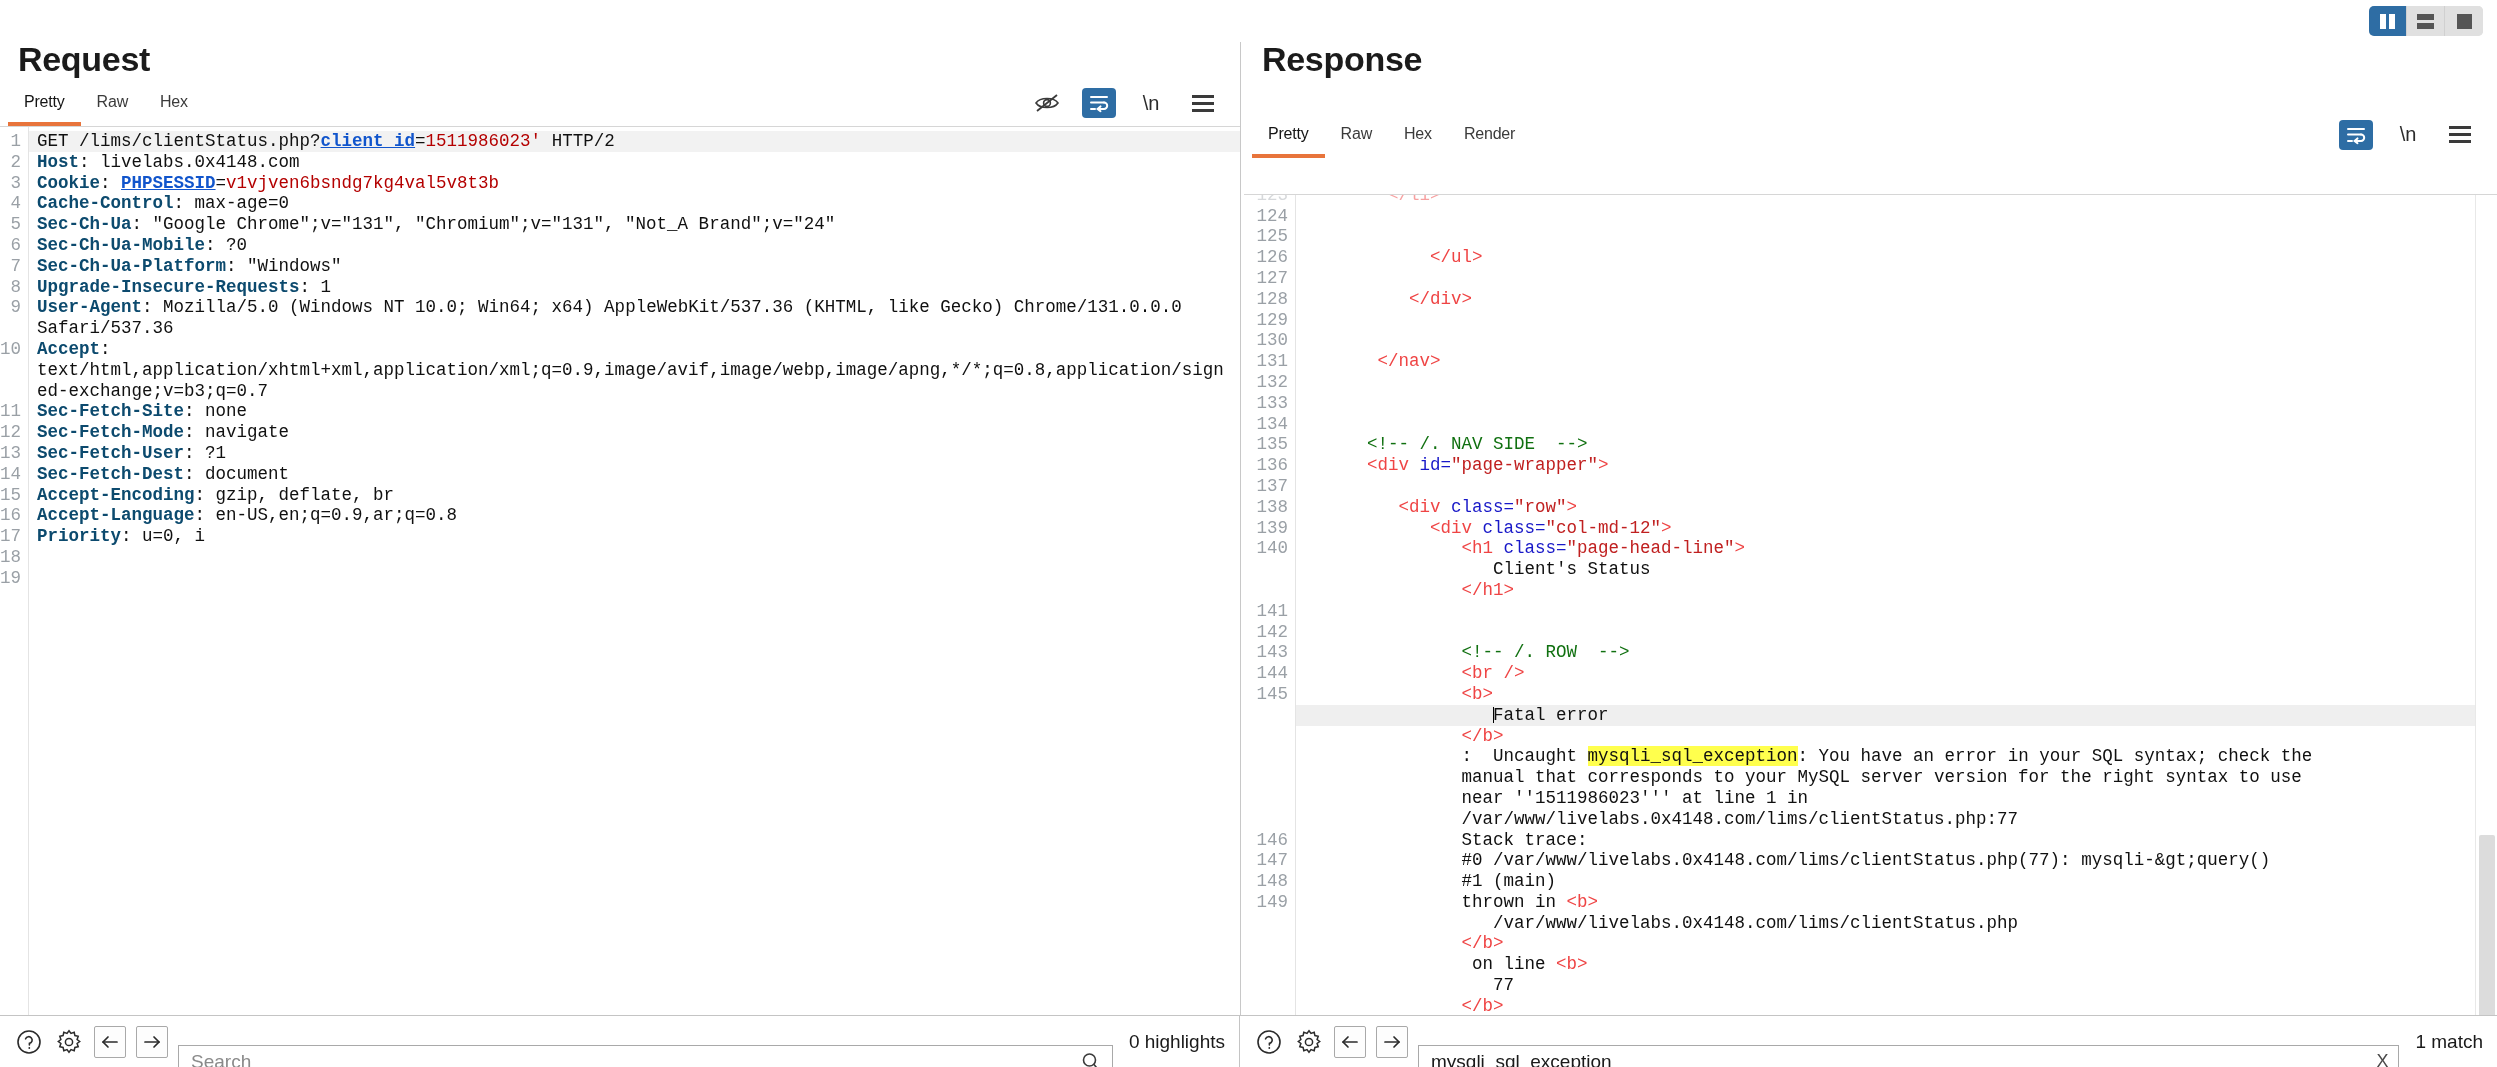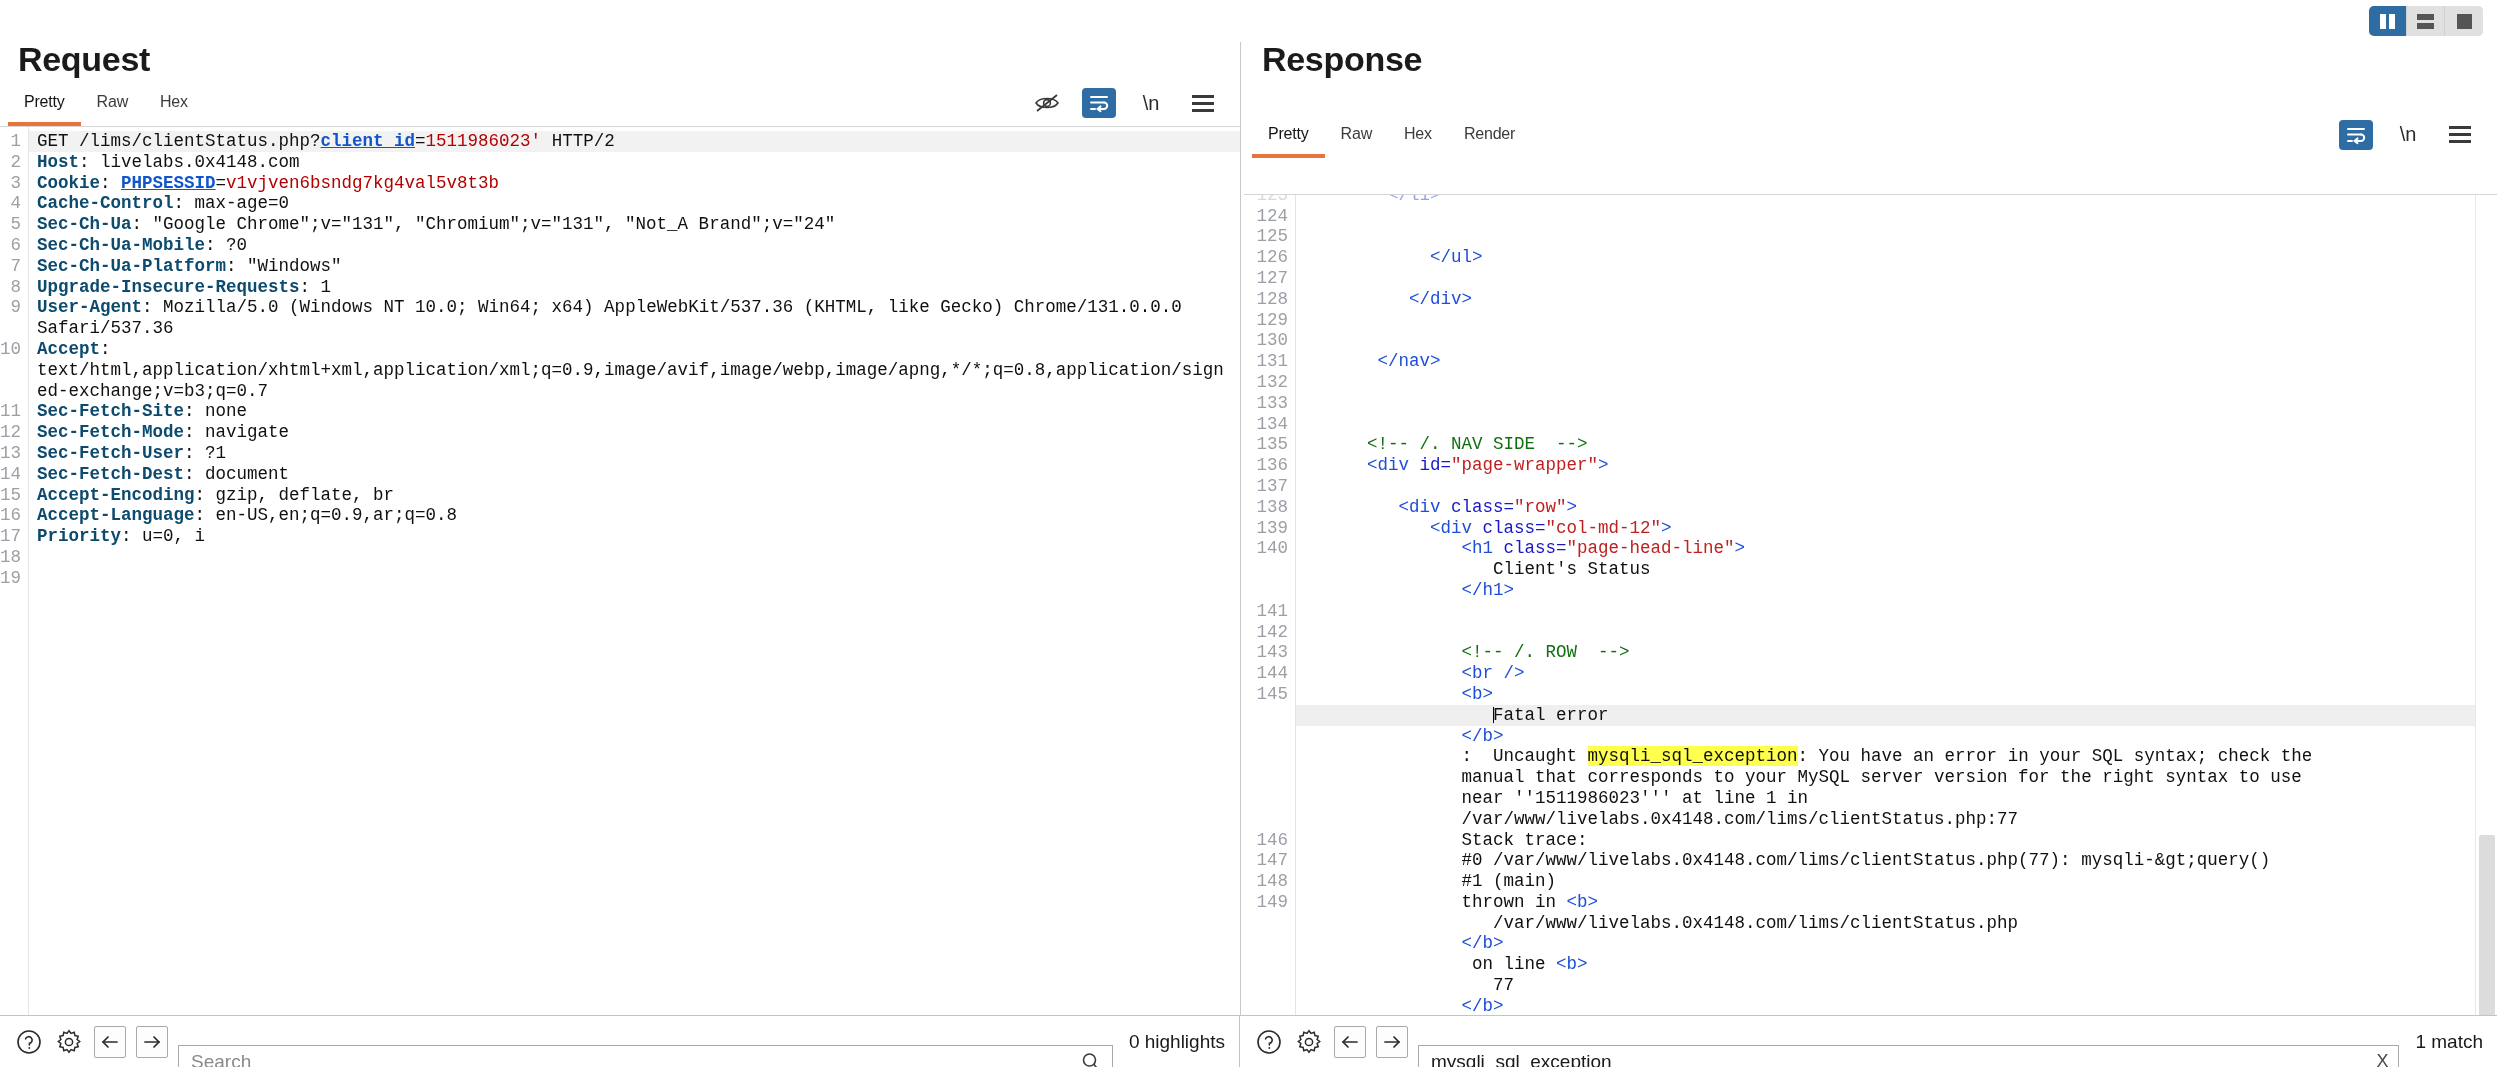--- a/index.html
+++ b/index.html
@@ -151,21 +151,21 @@
     color: #101010;
     position: relative;
   }
   .code div.ln { height: 20.8px; padding-left: 8px; }
   .code div.ln.hl { background: #efefef; }
   .code div.ln.first { background: #f2f2f2; }
 
   .k-hdr   { color: #0c4a6e; font-weight: bold; }
   .k-param { color: #1155cc; text-decoration: underline; font-weight: bold; }
   .k-val   { color: #b40000; }
-  .k-tag   { color: #1d4ed8; }
+  .k-tag   { color: #ef4444; }
   .k-attr  { color: #1818c8; }
   .k-str   { color: #c02020; }
   .k-com   { color: #107010; }
   .k-txt   { color: #101010; }
   .k-plain { color: #101010; }
   .hlmark  { background: #ffff4d; }
   .caret {
     display:inline-block;
     width:1px; height:16px;
     background:#000; vertical-align:-3px;

